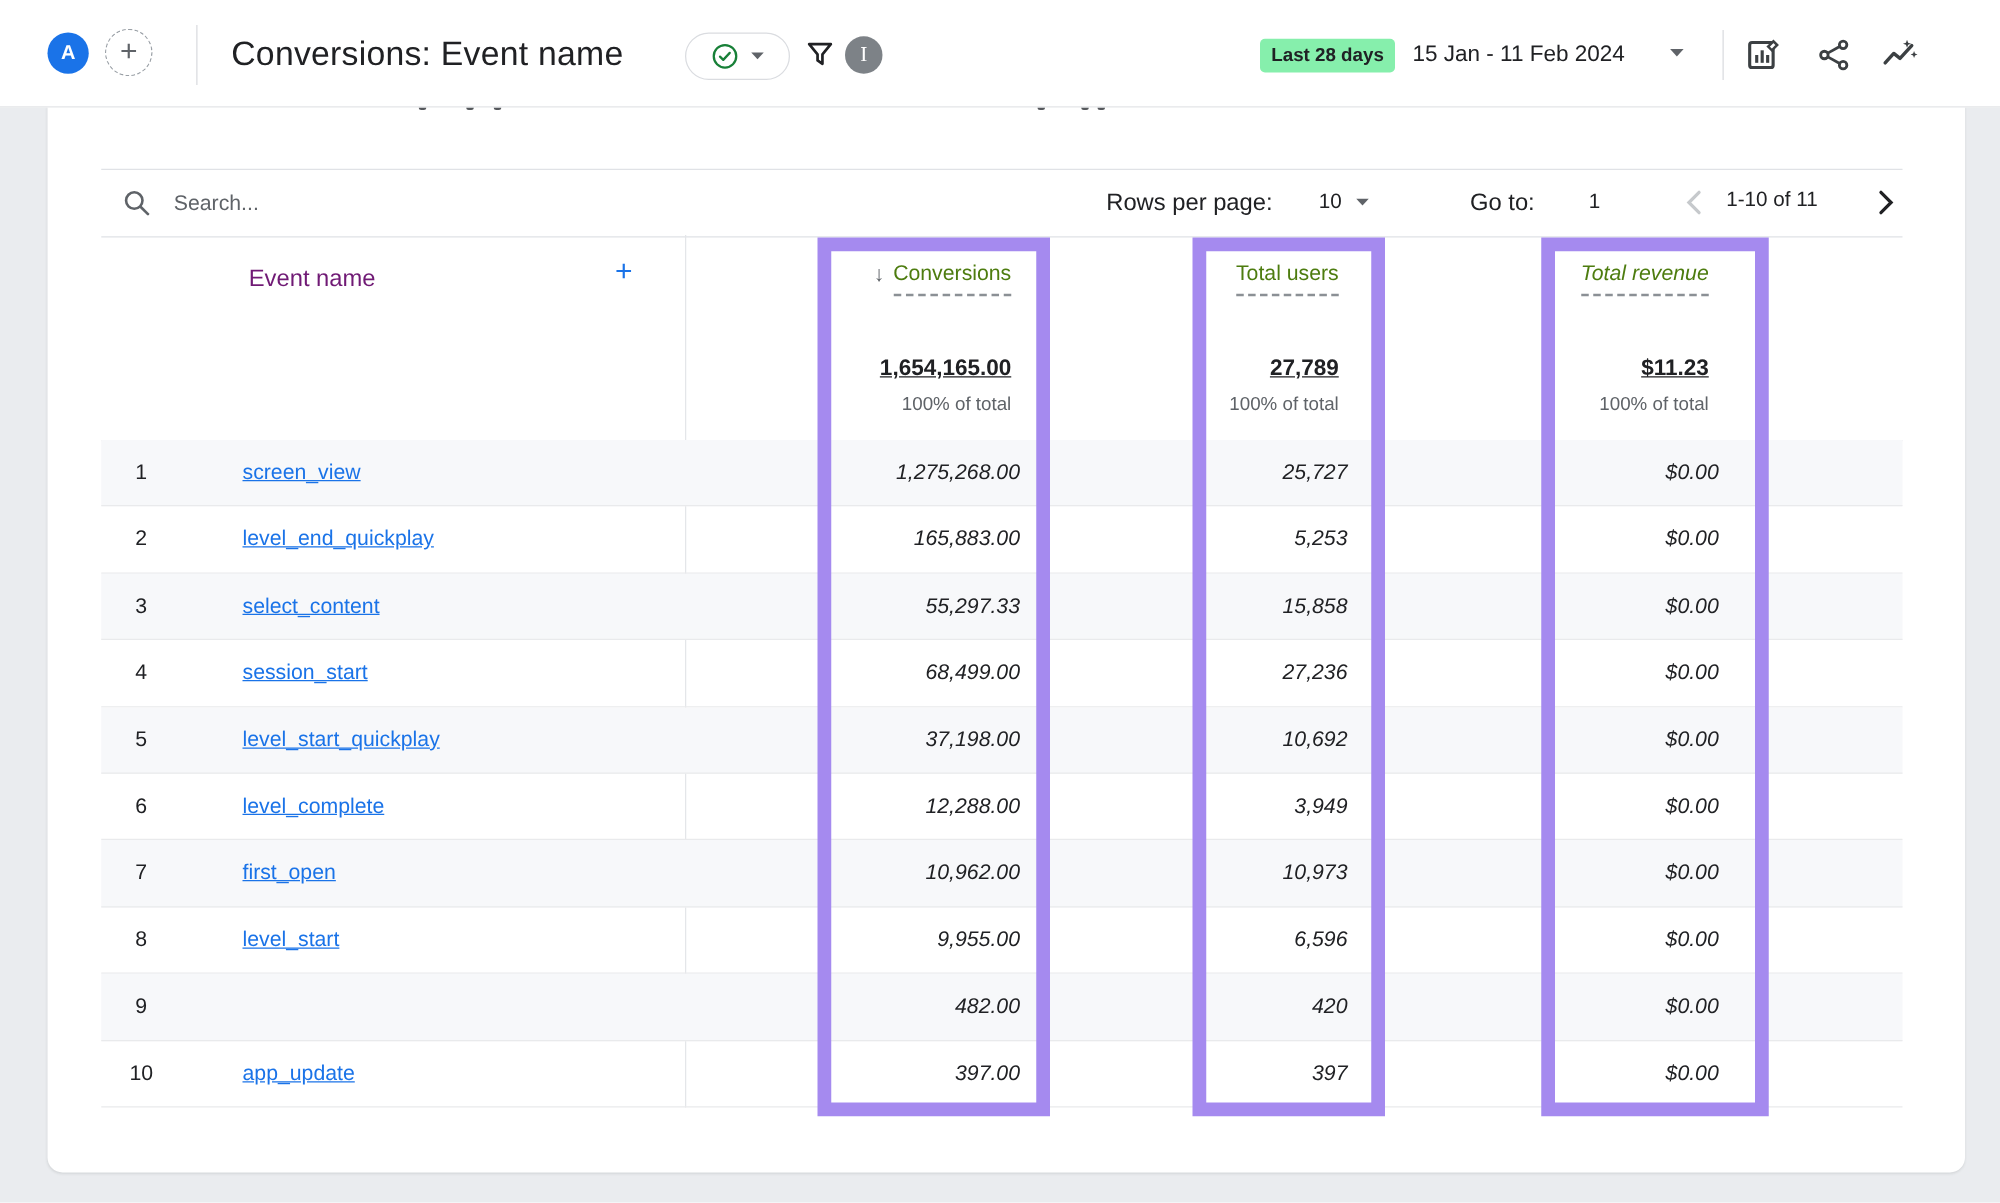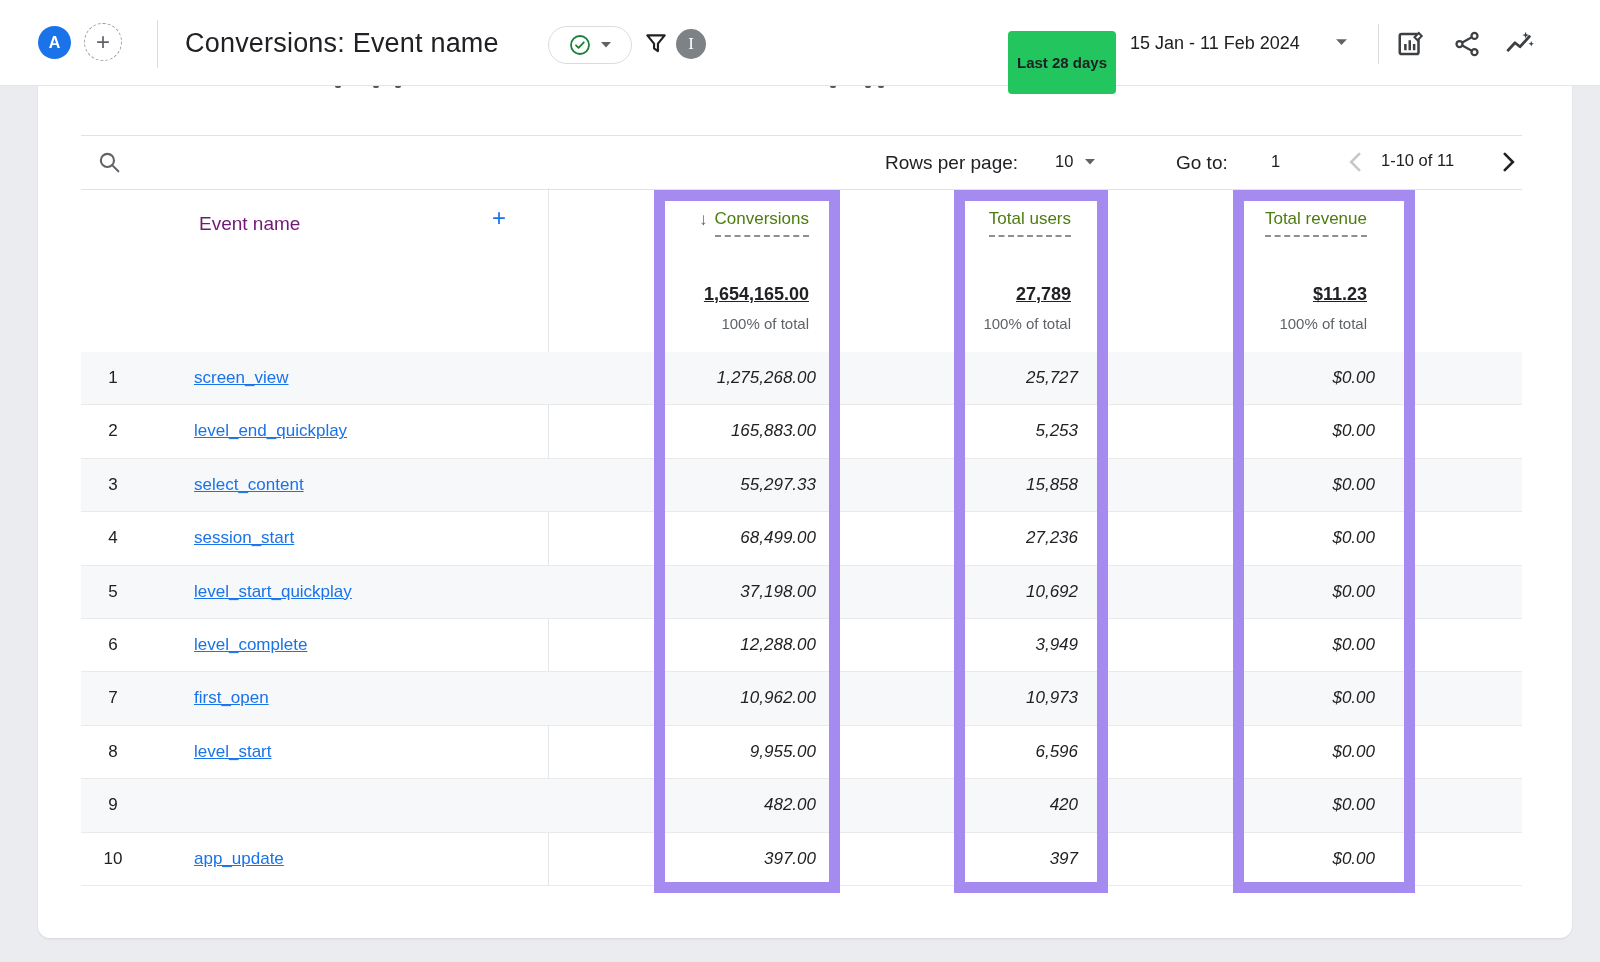--- a/index.html
+++ b/index.html
@@ -34,22 +34,22 @@
     border:1px solid #dadce0;border-radius:19px;background:#fff;
     display:flex;align-items:center;justify-content:center;gap:8px;cursor:pointer;
   }
   .funnel-btn{position:absolute;left:643px;top:30px;width:26px;height:28px;cursor:pointer;}
   .info-circle{
     position:absolute;left:676px;top:29px;width:30px;height:30px;border-radius:50%;
     background:#7d8287;color:#fff;display:flex;align-items:center;justify-content:center;
     font-family:"Liberation Serif", serif;font-size:17px;cursor:pointer;
   }
   .date-chip{
-    position:absolute;left:1008px;top:31px;height:27px;padding:18px 9px;
-    background:#22c55e;border-radius:4px;display:flex;align-items:center;
+    position:absolute;left:1008px;top:31px;height:27px;padding:0 9px;
+    background:#86efac;border-radius:4px;display:flex;align-items:center;
     font-size:15px;font-weight:bold;color:#202124;
   }
   .date-text{position:absolute;left:1130px;top:33px;font-size:18px;font-weight:500;color:#202124;cursor:pointer;}
   .date-caret{position:absolute;left:1335px;top:38px;cursor:pointer;}
   .vdiv2{position:absolute;left:1378px;top:24px;height:40px;width:0;border-left:1px solid #dadce0;}
   .hdr-icon{position:absolute;top:29px;width:30px;height:30px;cursor:pointer;}
   .icon-edit{left:1396px;}
   .icon-share{left:1452px;}
   .icon-insights{left:1505px;}
 
@@ -87,21 +87,21 @@
   .dim-header{position:absolute;left:118px;top:25px;font-size:19px;color:#701a75;}
   .add-col{position:absolute;left:411px;top:16px;font-size:24px;color:#1a73e8;cursor:pointer;}
   .mh{position:absolute;top:21px;display:flex;align-items:flex-start;gap:7px;}
   .mh .arrow{font-size:17px;color:#5f6368;margin-top:1px;}
   .mh-label{
     font-size:17px;color:#4d7c0f;padding-bottom:6px;
     border-bottom:2px dashed #8b9095;
   }
   .mh-conv{right:713px;}
   .mh-users{right:451px;}
-  .mh-rev{right:155px;}
+  .mh-rev{right:155px;font-style:italic;}
   .total-val{position:absolute;top:96px;font-size:18px;font-weight:bold;color:#202124;text-decoration:underline;}
   .total-share{position:absolute;top:127px;font-size:15px;color:#5f6368;}
   .tr-conv{right:713px;}
   .tr-users{right:451px;}
   .tr-rev{right:155px;}
 
   .col-divider{position:absolute;left:510px;top:103px;height:698px;width:0;border-left:1px solid #e4e6e9;}
 
   
   .tbody{position:absolute;left:43px;right:50px;top:267px;height:534px;}
@@ -200,20 +200,21 @@
   <div class="speck" style="left:827px"></div>
   <div class="speck" style="left:840px"></div>
 
   <div class="search-row">
     <div class="search-icon">
       <svg width="25" height="25" viewBox="0 0 24 24">
         <circle cx="10" cy="10" r="6.3" fill="none" stroke="#5f6368" stroke-width="2"></circle>
         <line x1="15" y1="15" x2="20.5" y2="20.5" stroke="#5f6368" stroke-width="2" stroke-linecap="round"></line>
       </svg>
     </div>
+    <input class="search-input" type="text" placeholder="Search..." style="">
 
     <span class="sr-label rpp-label">Rows per page:</span>
     <span class="sr-label rpp-value">10</span>
     <span class="rpp-caret">
       <svg width="12" height="8" viewBox="0 0 12 8">
           <path d="M1 1l5 5.4L11 1z" fill="#5f6368"></path>
         </svg>
     </span>
     <span class="sr-label goto-label">Go to:</span>
     <span class="sr-label goto-value">1</span>

